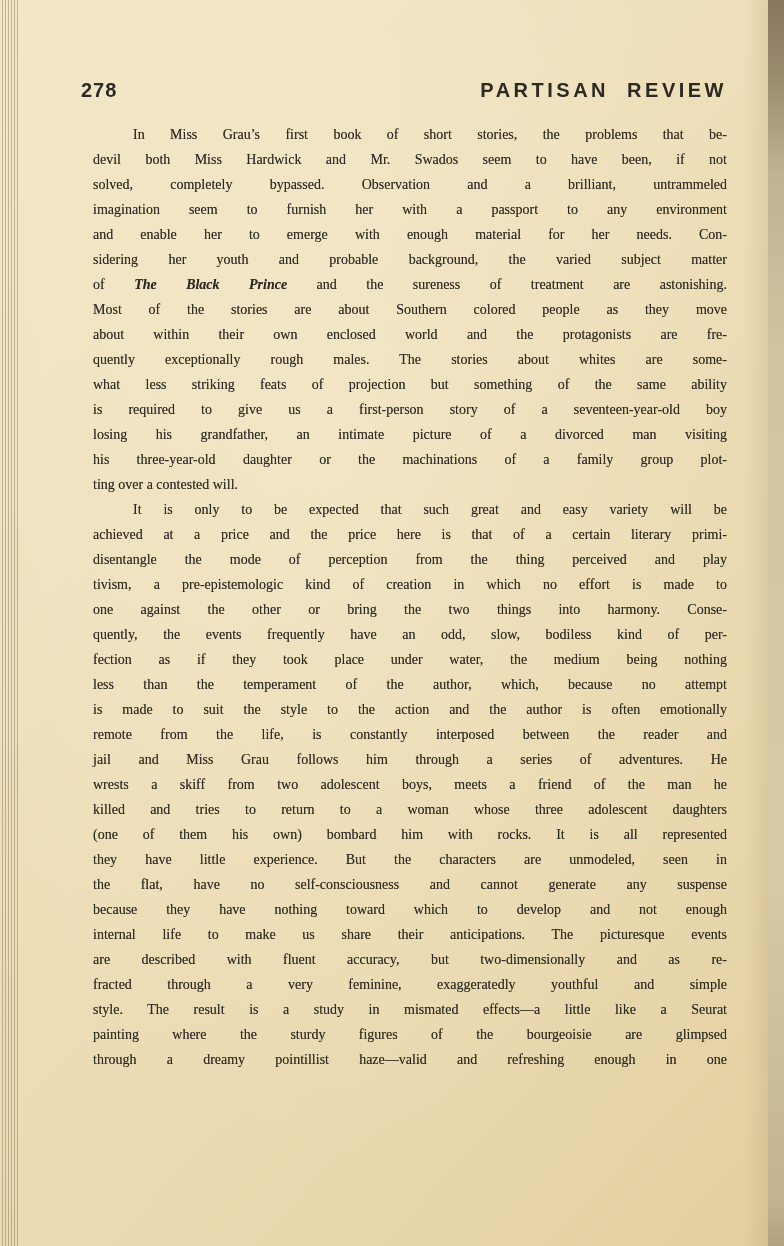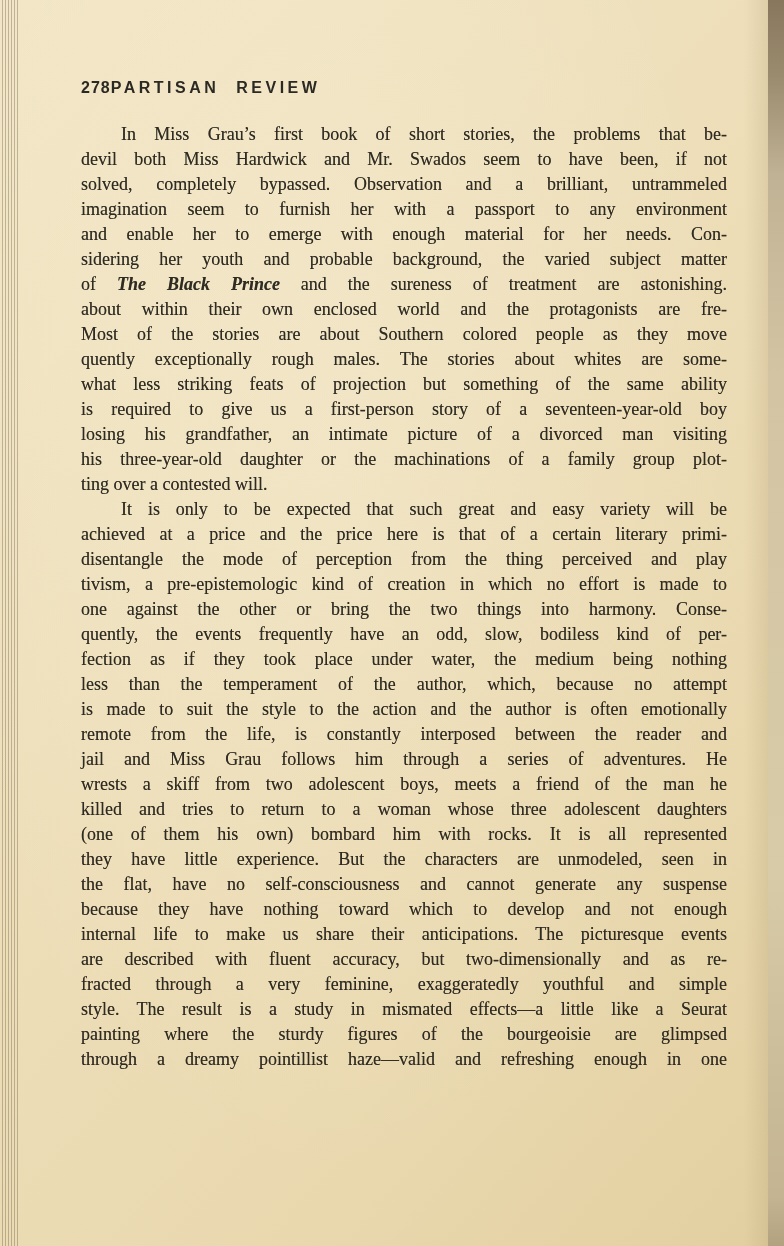--- a/index.html
+++ b/index.html
@@ -39,29 +39,29 @@
   .right-soft {
     position: absolute; right: 10px; top: 0; bottom: 0; width: 30px;
     background: linear-gradient(90deg, rgba(180,160,120,0) 0%, rgba(160,140,100,0.25) 100%);
   }
   .content {
     position: absolute; left: 81px; width: 646px; top: 0;
     color: #2e2b23;
   }
   .running-head {
     position: absolute; top: 79px; left: 0; right: 0;
-    display: flex; justify-content: flex-start; align-items: baseline;
+    display: flex; justify-content: space-between; align-items: baseline;
     font-family: "Liberation Sans", sans-serif;
-    font-weight: bold; font-size: 16px; color: #2b2923;
+    font-weight: bold; font-size: 20px; color: #2b2923;
   }
   .folio { letter-spacing: 1px; }
   .journal { letter-spacing: 3.5px; word-spacing: 9px; }
   .body-text {
-    position: absolute; top: 122px; left: 0; right: 0;
-    font-size: 18px; line-height: 25px;
+    position: absolute; top: 122px; left: 12px; right: 0;
+    font-size: 14px; line-height: 25px;
     text-shadow: 0 0 0.6px rgba(46,40,28,0.55);
   }
   .para .line {
     height: 25px;
     text-align: justify;
     -moz-text-align-last: justify;
     text-align-last: justify;
     white-space: normal;
   }
   .para .line.last {
@@ -87,22 +87,22 @@
 
     <div class="body-text">
         <div class="para">
           <div class="line">In Miss Grau’s first book of short stories, the problems that be-</div>
           <div class="line">devil both Miss Hardwick and Mr. Swados seem to have been, if not</div>
           <div class="line">solved, completely bypassed. Observation and a brilliant, untrammeled</div>
           <div class="line">imagination seem to furnish her with a passport to any environment</div>
           <div class="line">and enable her to emerge with enough material for her needs. Con-</div>
           <div class="line">sidering her youth and probable background, the varied subject matter</div>
           <div class="line">of <i>The Black Prince</i> and the sureness of treatment are astonishing.</div>
+          <div class="line">Most of the stories are about Southern colored people as they move</div>
           <div class="line">about within their own enclosed world and the protagonists are fre-</div>
-          <div class="line">Most of the stories are about Southern colored people as they move</div>
           <div class="line">quently exceptionally rough males. The stories about whites are some-</div>
           <div class="line">what less striking feats of projection but something of the same ability</div>
           <div class="line">is required to give us a first-person story of a seventeen-year-old boy</div>
           <div class="line">losing his grandfather, an intimate picture of a divorced man visiting</div>
           <div class="line">his three-year-old daughter or the machinations of a family group plot-</div>
           <div class="line last">ting over a contested will.</div>
         </div>
         <div class="para">
           <div class="line">It is only to be expected that such great and easy variety will be</div>
           <div class="line">achieved at a price and the price here is that of a certain literary primi-</div>

